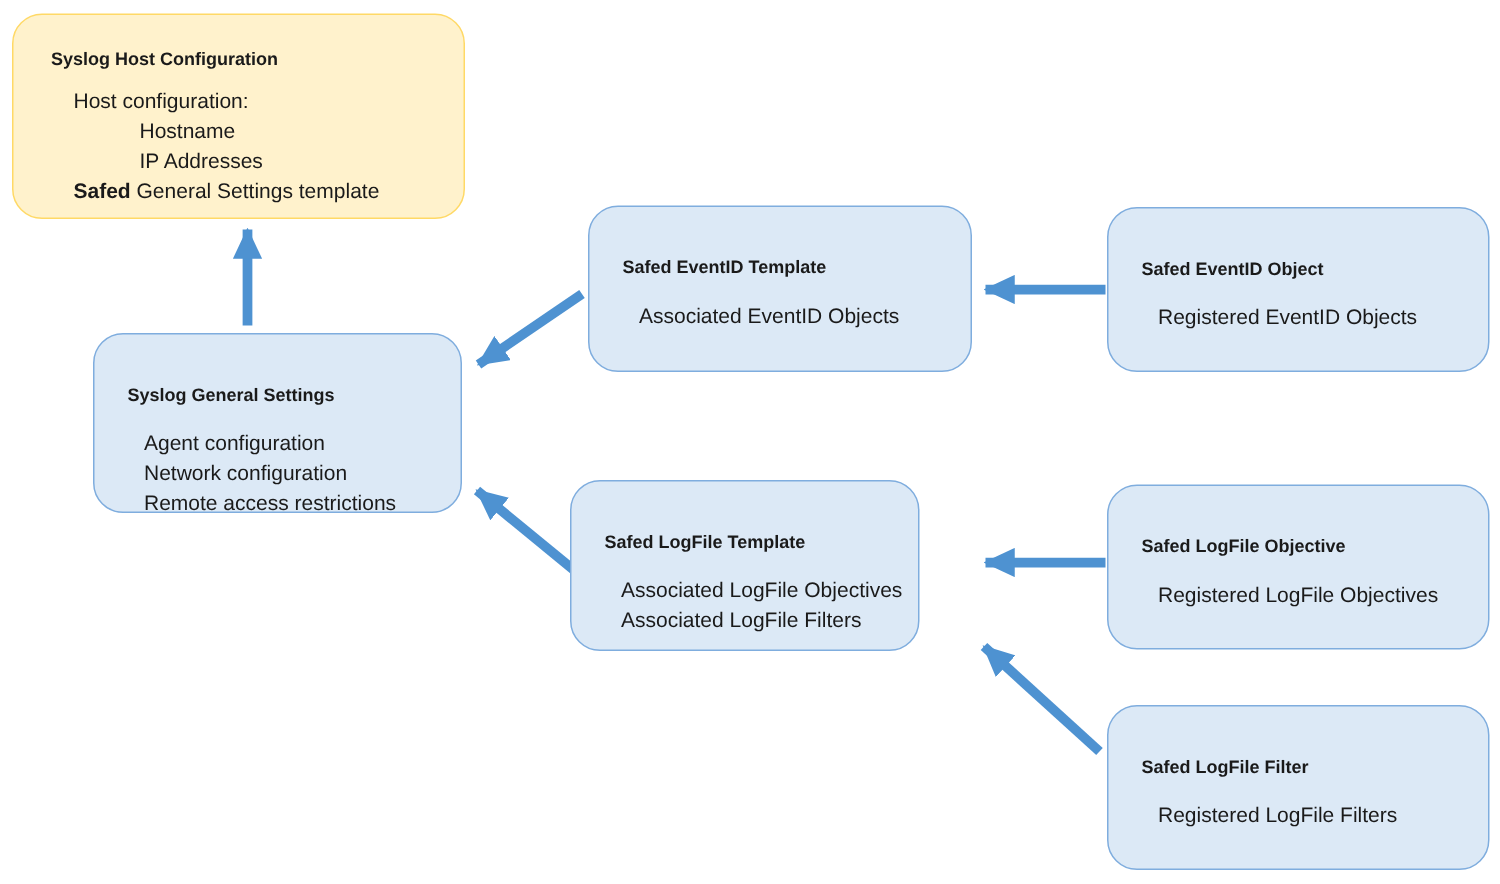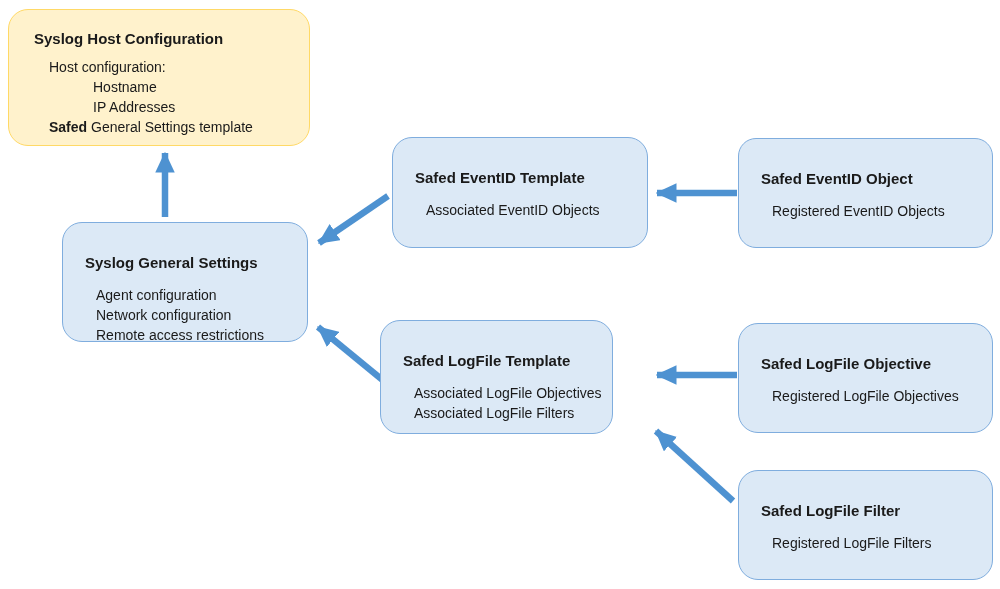--- a/index.html
+++ b/index.html
@@ -14,34 +14,34 @@
   html,body{margin:0;padding:0;background:#fff;}
   body{font-family:"Liberation Sans",sans-serif;}
   .canvas{position:relative;width:1000px;height:589px;background:var(--canvas-bg);overflow:hidden;}
   svg.arrows{position:absolute;left:0;top:0;width:1000px;height:589px;pointer-events:none;}
   .arrow{stroke:var(--arrow);stroke-width:6.5;fill:none;}
   #ah path{fill:var(--arrow);}
   .node{position:absolute;box-sizing:border-box;border:1.5px solid;border-radius:20px;
         color:var(--text);font-size:14px;line-height:20px;}
   .yellow{background:var(--yellow-fill);border-color:var(--yellow-border);}
   .blue{background:var(--blue-fill);border-color:var(--blue-border);}
-  .title{font-weight:bold;font-size:15px;line-height:18px;}
+  .title{font-weight:bold;font-size:12px;line-height:18px;}
   .b{font-weight:bold;}
 
   .n-syslog{left:8px;top:9px;width:302px;height:137px;}
   .n-syslog .title{padding:20px 0 9px 25px;}
   .n-syslog .line.ind1{padding-left:40px;}
   .n-syslog .line.ind2{padding-left:84px;}
 
   .blue .title{padding:19px 0 13px 22px;margin-top:12px;}
   .blue .line{padding-left:33px;}
 
   .n-general{left:62px;top:222px;width:246px;height:120px;}
   .n-ev-template{left:392px;top:137px;width:256px;height:111px;}
-  .n-ev-object{left:738px;top:138px;width:255px;height:110px;border-radius:18px;}
+  .n-ev-object{left:738px;top:138px;width:255px;height:110px;}
   .n-lf-template{left:380px;top:320px;width:233px;height:114px;}
   .n-lf-objective{left:738px;top:323px;width:255px;height:110px;}
   .n-lf-filter{left:738px;top:470px;width:255px;height:110px;}
 </style>
 </head>
 <body>
 
 <div class="canvas">
 
   <svg class="arrows" viewBox="0 0 1000 589">

